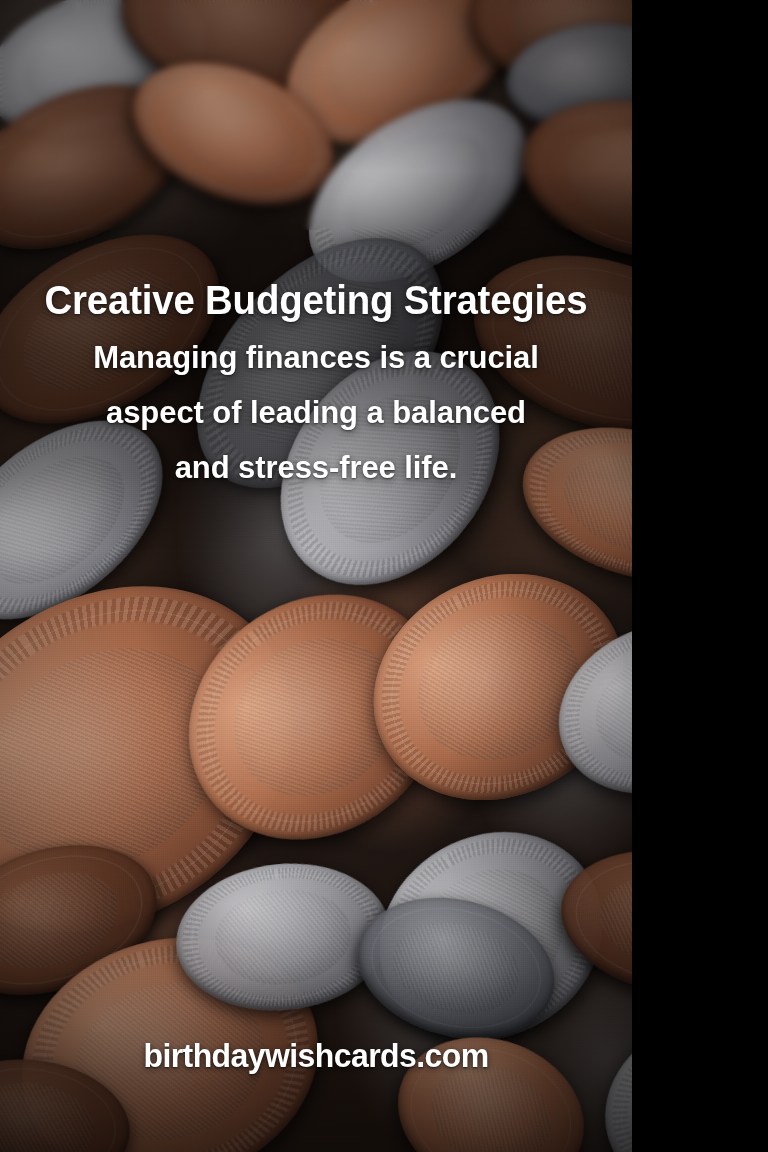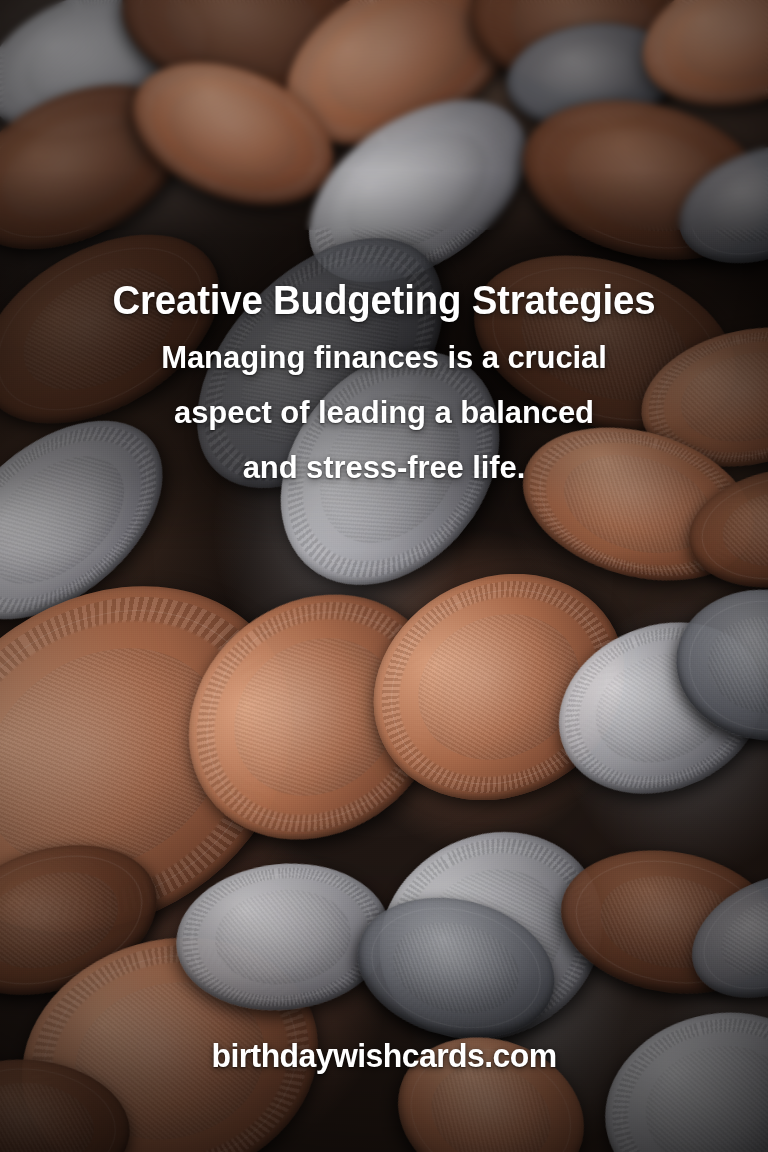--- a/index.html
+++ b/index.html
@@ -7,21 +7,21 @@
     margin: 0;
     padding: 0;
     background: #000;
   }
   body {
     font-family: "Liberation Sans", "DejaVu Sans", sans-serif;
   }
 
   .card {
     position: relative;
-    width: 768px;
+    width: 632px;
     height: 1152px;
     overflow: hidden;
     background: #1a1210;
     user-select: none;
   }
 
   
   .photo {
     position: absolute;
     inset: 0;

